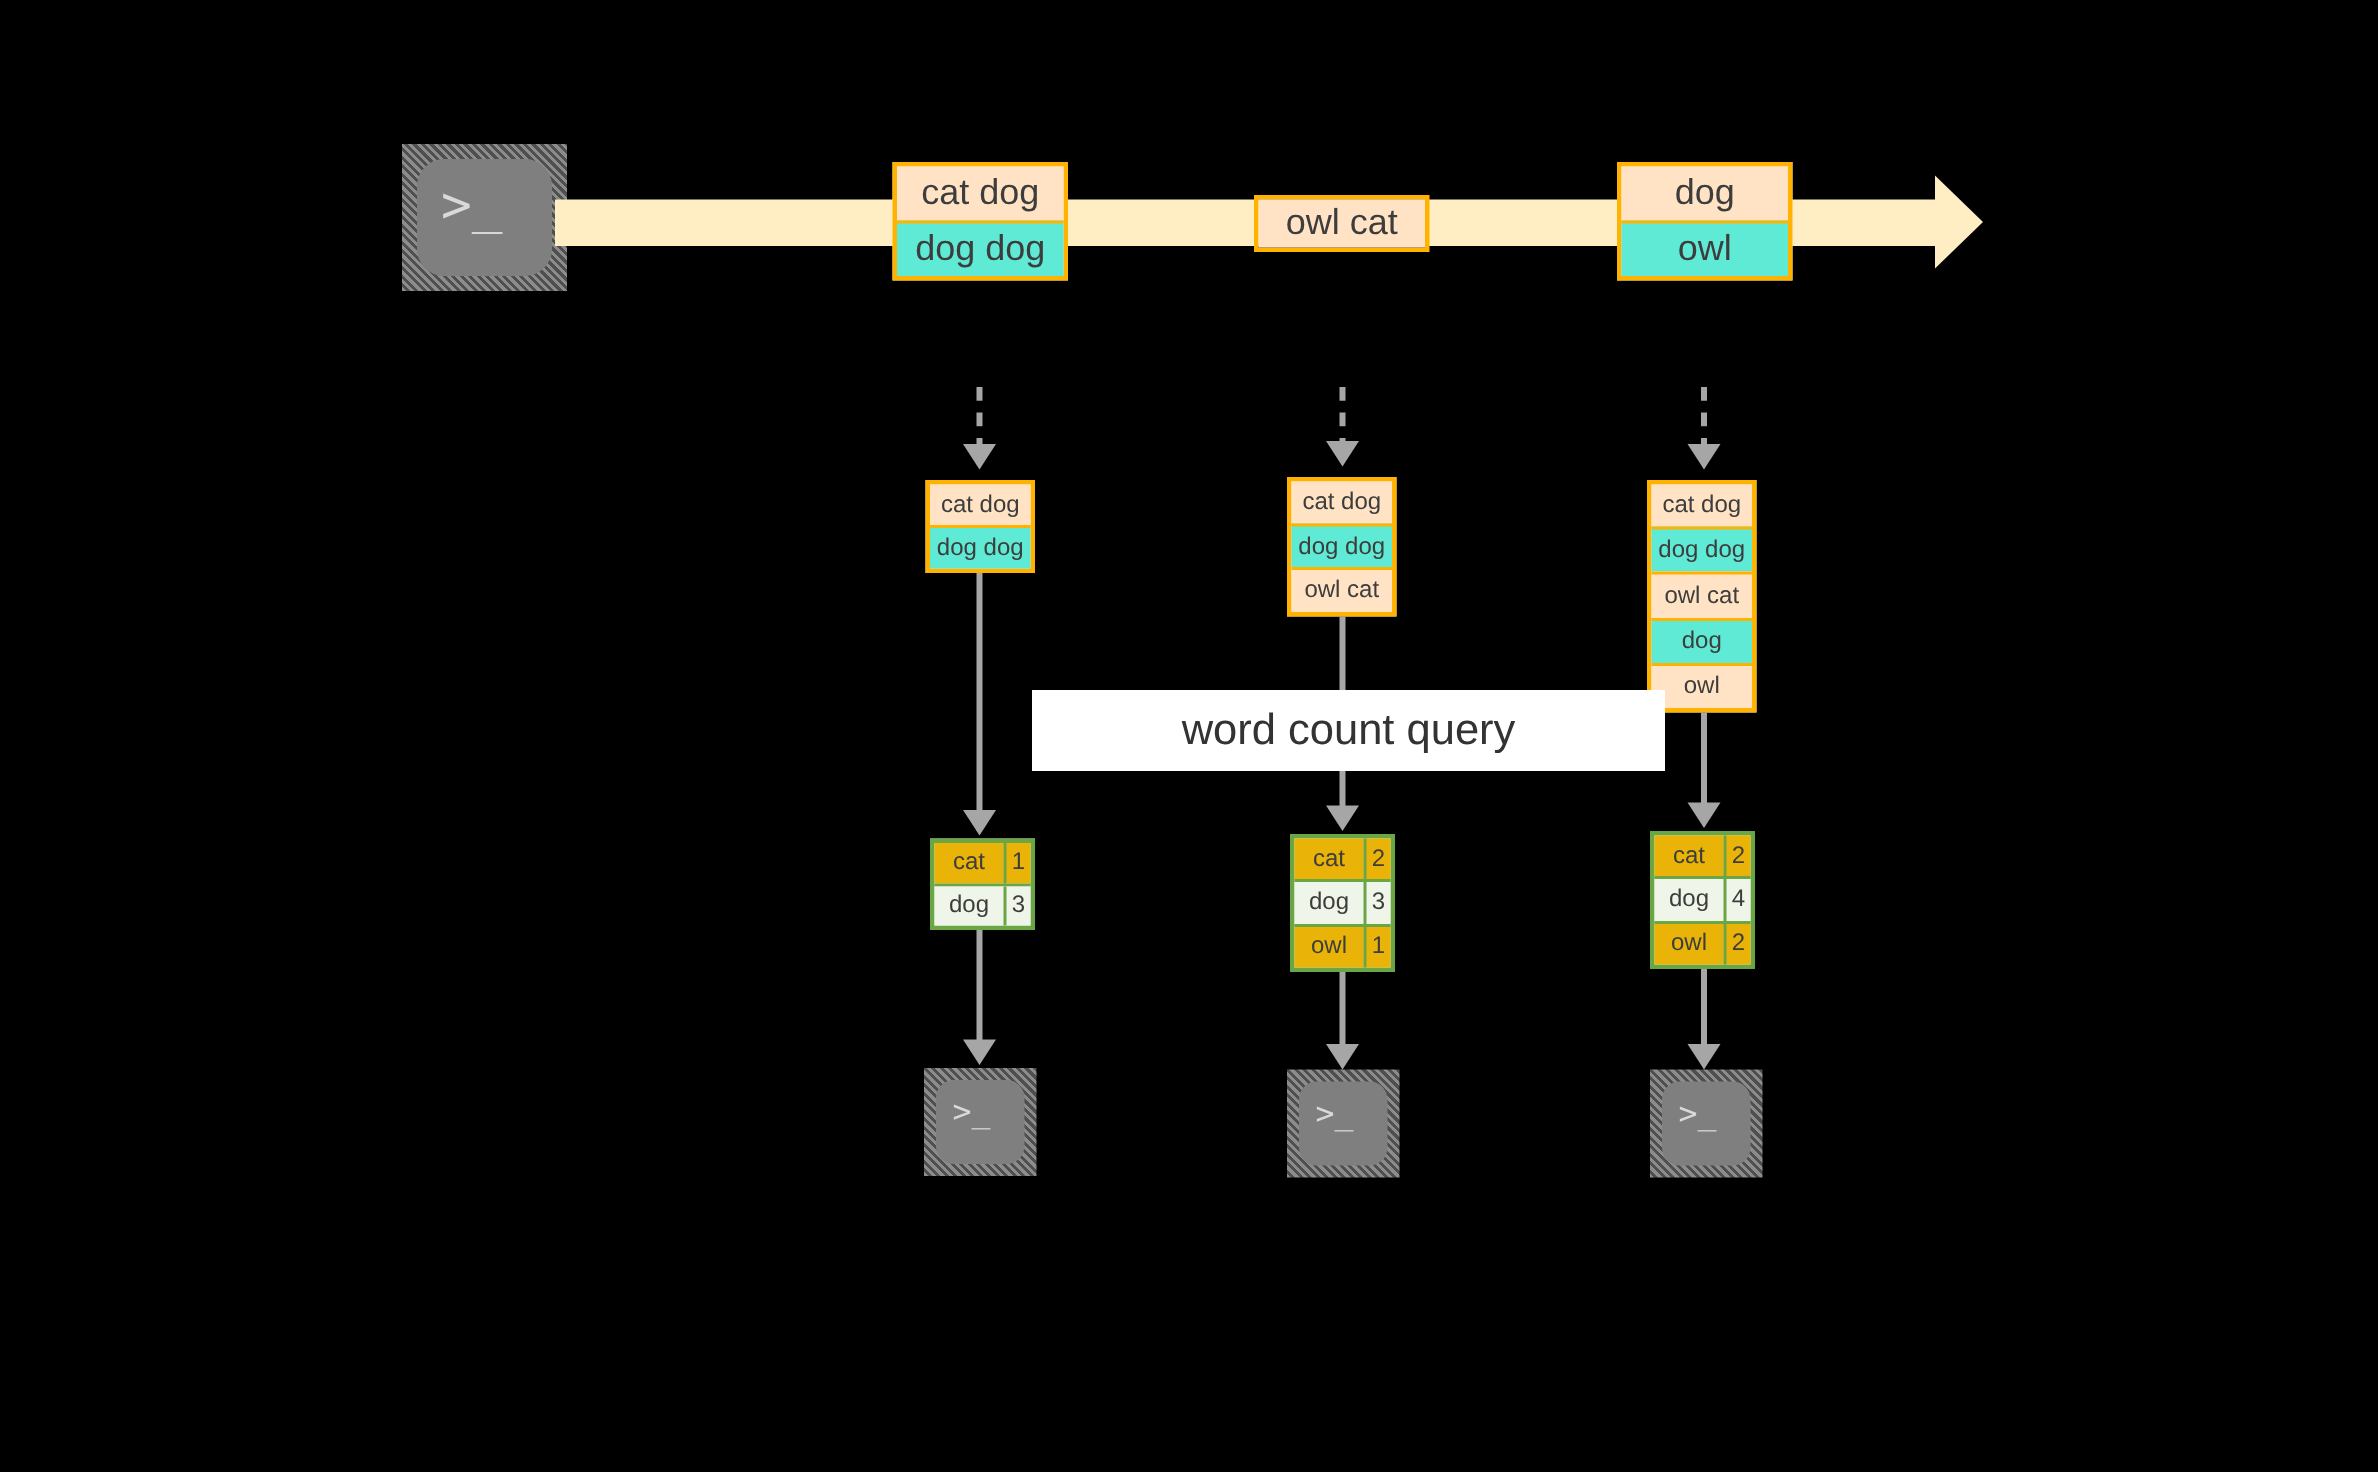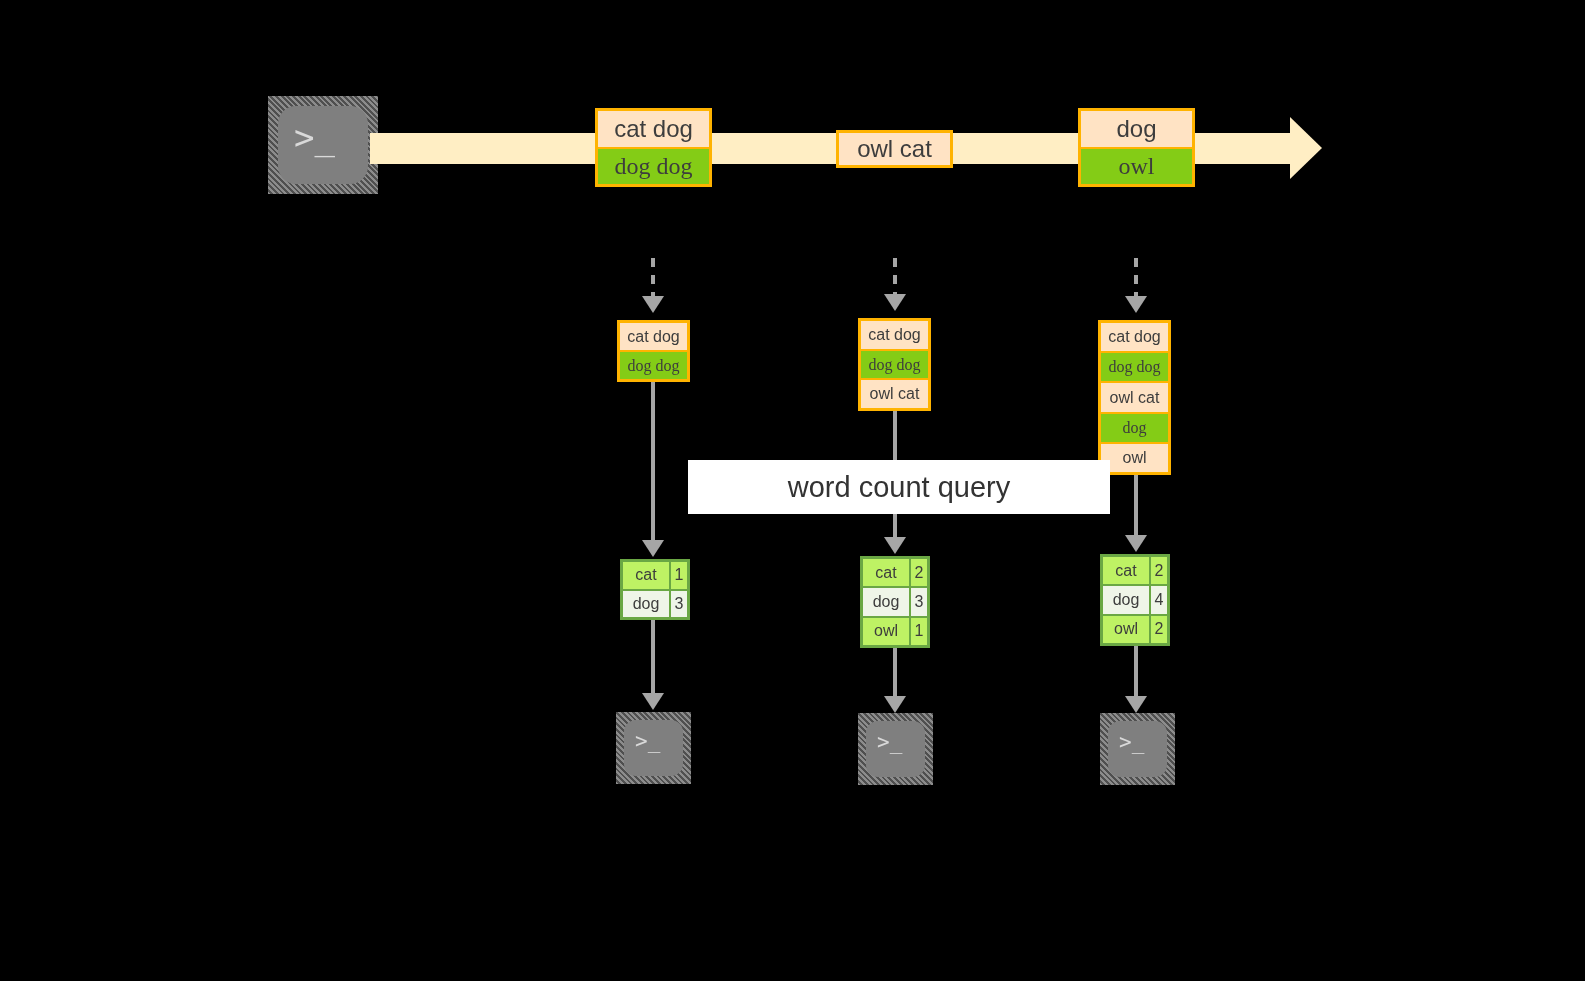--- a/index.html
+++ b/index.html
@@ -80,21 +80,21 @@
     flex: 1 1 auto;
     display: flex;
     align-items: center;
     justify-content: center;
     color: #3d3d3d;
     white-space: nowrap;
     box-sizing: border-box;
   }
   .rec .cell + .cell { border-top: 2px solid #ffb300; }
   .rec .cell.shade-a { background: #ffe3c4; }
-  .rec .cell.shade-b { background: #84cc16; font-family: Liberation Serif, serif; }
+  .rec .cell.shade-b { background: #5eead4; }
 
   .rec-top { }
   .rec-top .cell { font-size: 24px; }
   .rec-mid .cell { font-size: 16px; }
 
   
   .gtab {
     position: absolute;
     box-sizing: border-box;
     border: 3px solid #6aa744;
@@ -114,21 +114,21 @@
     justify-content: center;
     font-size: 16px;
     color: #3d3d3d;
     box-sizing: border-box;
   }
   .gtab .gcell.word { flex: 0 0 46px; }
   .gtab .gcell.count {
     flex: 1 1 auto;
     border-left: 2px solid #6aa744;
   }
-  .gtab .grow.shade-a .gcell { background: #bef264; }
+  .gtab .grow.shade-a .gcell { background: #eab308; }
   .gtab .grow.shade-b .gcell { background: #eff5e8; }
 
   
   .vline {
     position: absolute;
     width: 4px;
     background: #a6a6a6;
   }
   .vdash {
     position: absolute;

